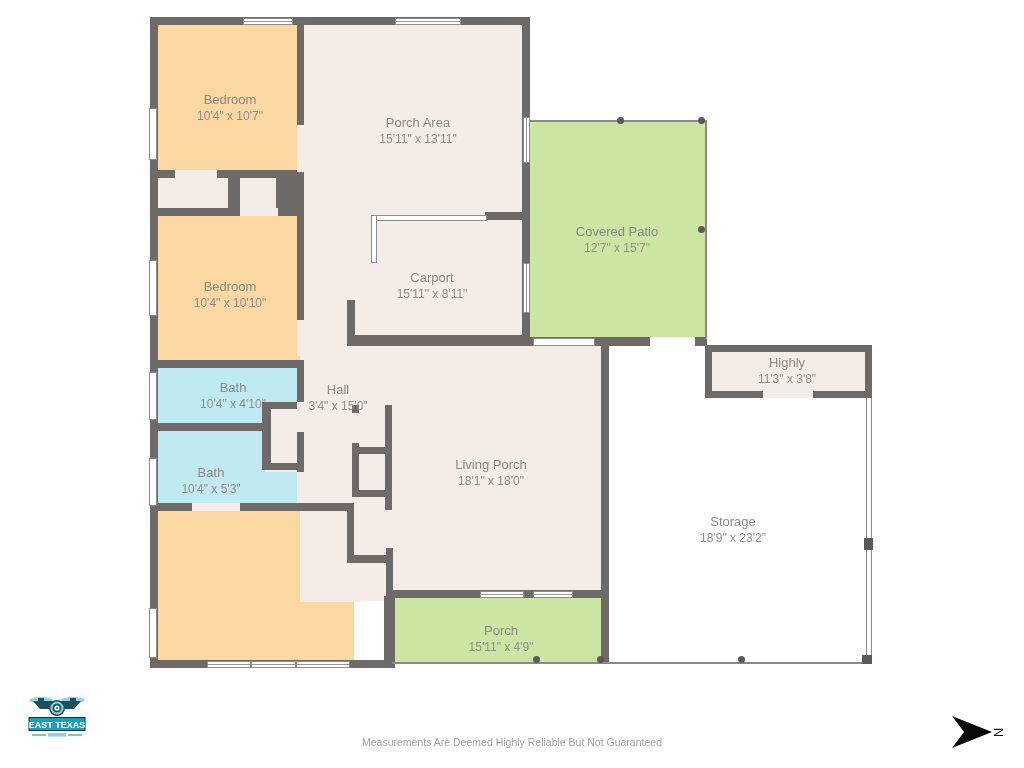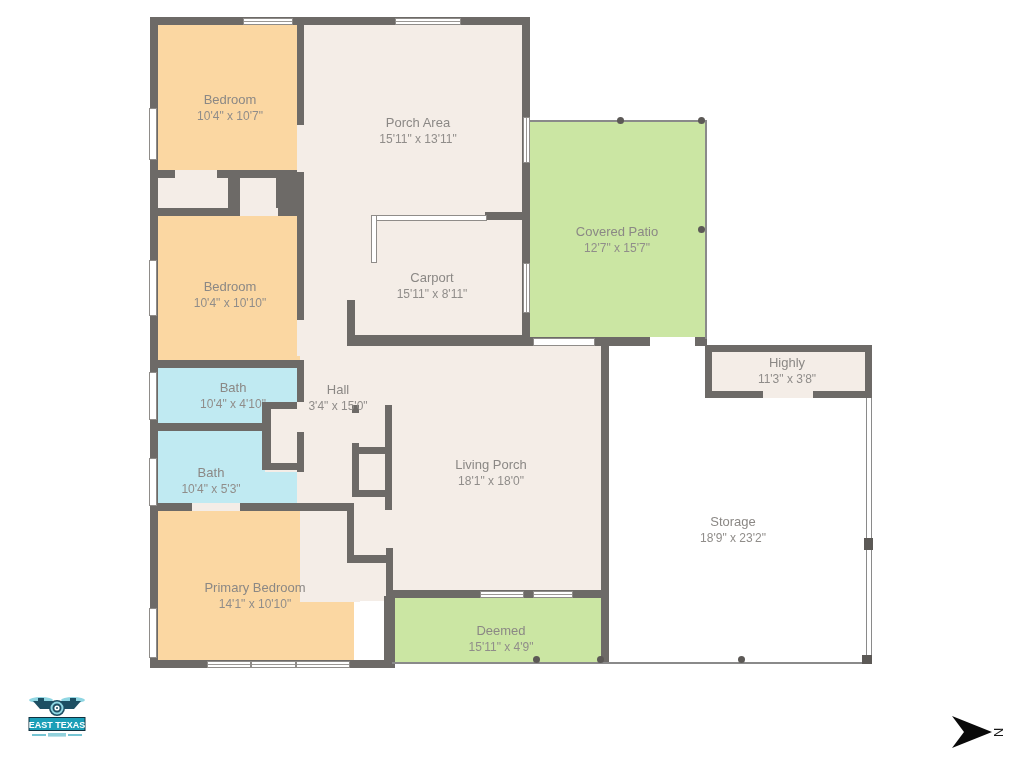--- a/index.html
+++ b/index.html
@@ -187,29 +187,26 @@
     <div class="dims">10'4" x 5'3"</div>
   </div>
   <div class="lbl" style="left:491px;top:473px;">
     <div>Living Porch</div>
     <div class="dims">18'1" x 18'0"</div>
   </div>
   <div class="lbl" style="left:733px;top:530px;">
     <div>Storage</div>
     <div class="dims">18'9" x 23'2"</div>
   </div>
-  <div class="lbl" style="left:255px;top:596px;">
-    <div>Primary Bedroom</div>
-    <div class="dims">14'1" x 10'10"</div>
-  </div>
   <div class="lbl" style="left:501px;top:639px;">
-    <div>Deemed</div>
+    <div>Porch</div>
     <div class="dims">15'11" x 4'9"</div>
   </div>
 
+  <div id="footer-text">Measurements Are Deemed Highly Reliable But Not Guaranteed</div>
 
   <svg id="compass" width="40" height="32" viewBox="0 0 40 32">
     <polygon points="0,0 40,16 0,32 12,16" fill="#0a0a0a"></polygon>
   </svg>
   <div id="compass-label">N</div>
 
   <svg id="logo" width="58" height="50" viewBox="0 0 58 50">
 
     <ellipse cx="13" cy="6" rx="12" ry="3" fill="#8fd6e2"></ellipse>
     <ellipse cx="45" cy="6" rx="12" ry="3" fill="#8fd6e2"></ellipse>

